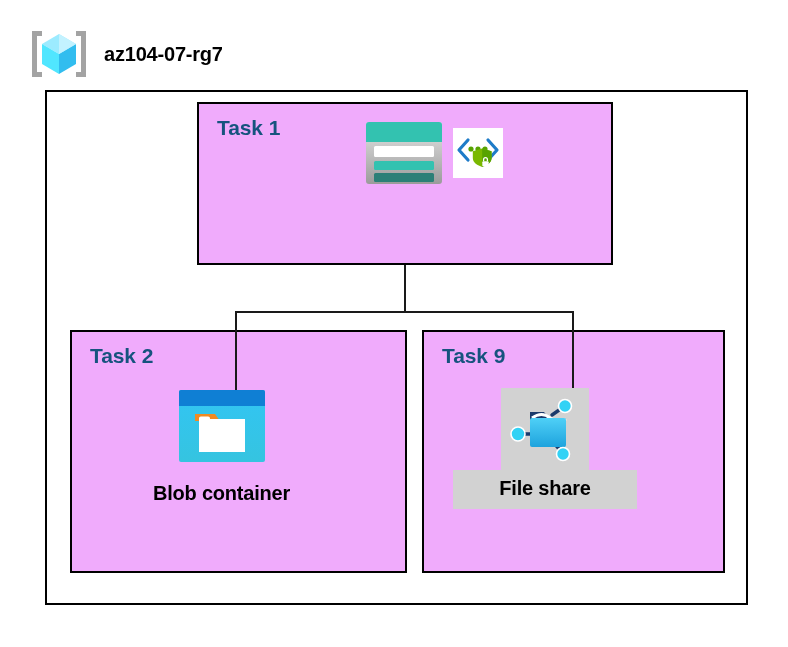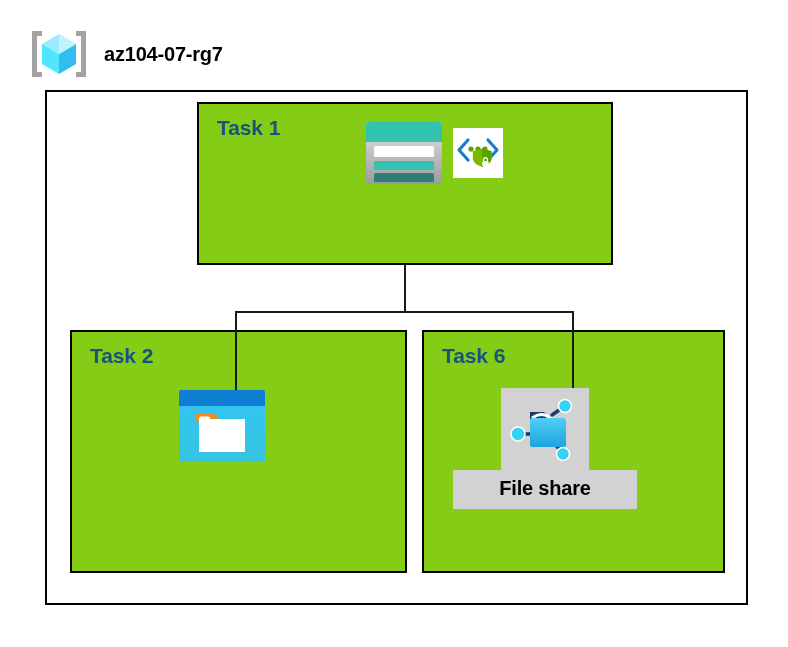--- a/index.html
+++ b/index.html
@@ -45,21 +45,21 @@
     height: 515px;
     border: 2px solid #000000;
     background: #ffffff;
     box-sizing: border-box;
   }
 
   
   .task-box {
     position: absolute;
     border: 2px solid #000000;
-    background: #84cc16;
+    background: #f0abfc;
     box-sizing: border-box;
   }
   #task-box-1 { left: 197px; top: 102px; width: 416px; height: 163px; }
   #task-box-2 { left:  70px; top: 330px; width: 337px; height: 243px; }
   #task-box-3 { left: 422px; top: 330px; width: 303px; height: 243px; }
 
   .task-label {
     position: absolute;
     left: 18px;
     top: 12px;
@@ -219,24 +219,25 @@
     </defs>
     <rect x="2" y="2" width="86" height="72" rx="2" fill="url(#blob-body)"></rect>
     <rect x="2" y="2" width="86" height="16" rx="2" fill="#0f7fd4"></rect>
     <rect x="2" y="13" width="86" height="5" fill="#0f7fd4"></rect>
 
     <path d="M18 26 H38 L43 33 H18 Z" fill="#f08a22"></path>
     <rect x="22" y="28.5" width="11" height="3.6" rx="1.8" fill="#ffffff"></rect>
 
     <rect x="22" y="31" width="46" height="33" fill="#ffffff"></rect>
   </svg>
+  <div class="resource-caption">Blob container</div>
 </div>
 
 <div class="task-box" id="task-box-3">
-  <div class="task-label">Task 6</div>
+  <div class="task-label">Task 9</div>
 </div>
 
 <div class="resource" id="resource-file-share">
   <div id="file-share-icon-wrap">
     <svg id="file-share-icon" viewBox="0 0 74 70">
       <defs>
         <linearGradient id="fs-body" x1="0" y1="0" x2="0" y2="1">
           <stop offset="0" stop-color="#4fd0f7"></stop>
           <stop offset="1" stop-color="#1ea3dd"></stop>
         </linearGradient>

